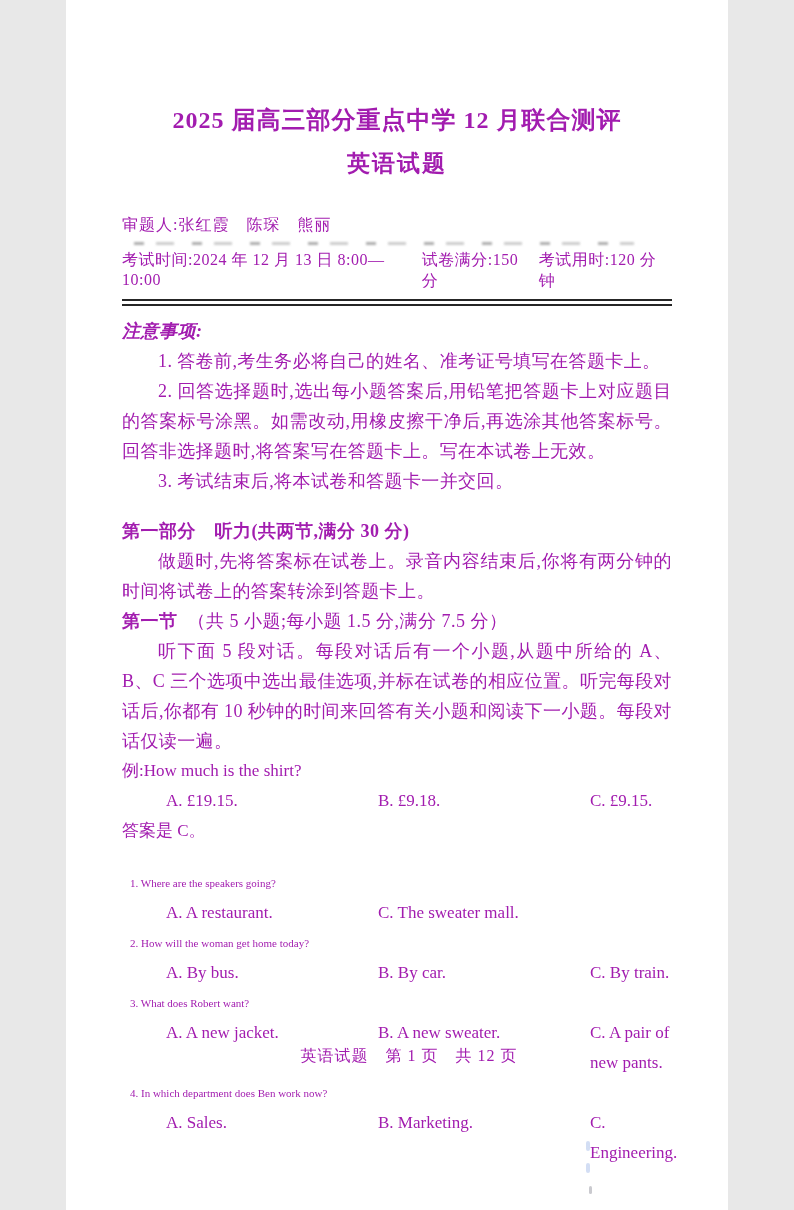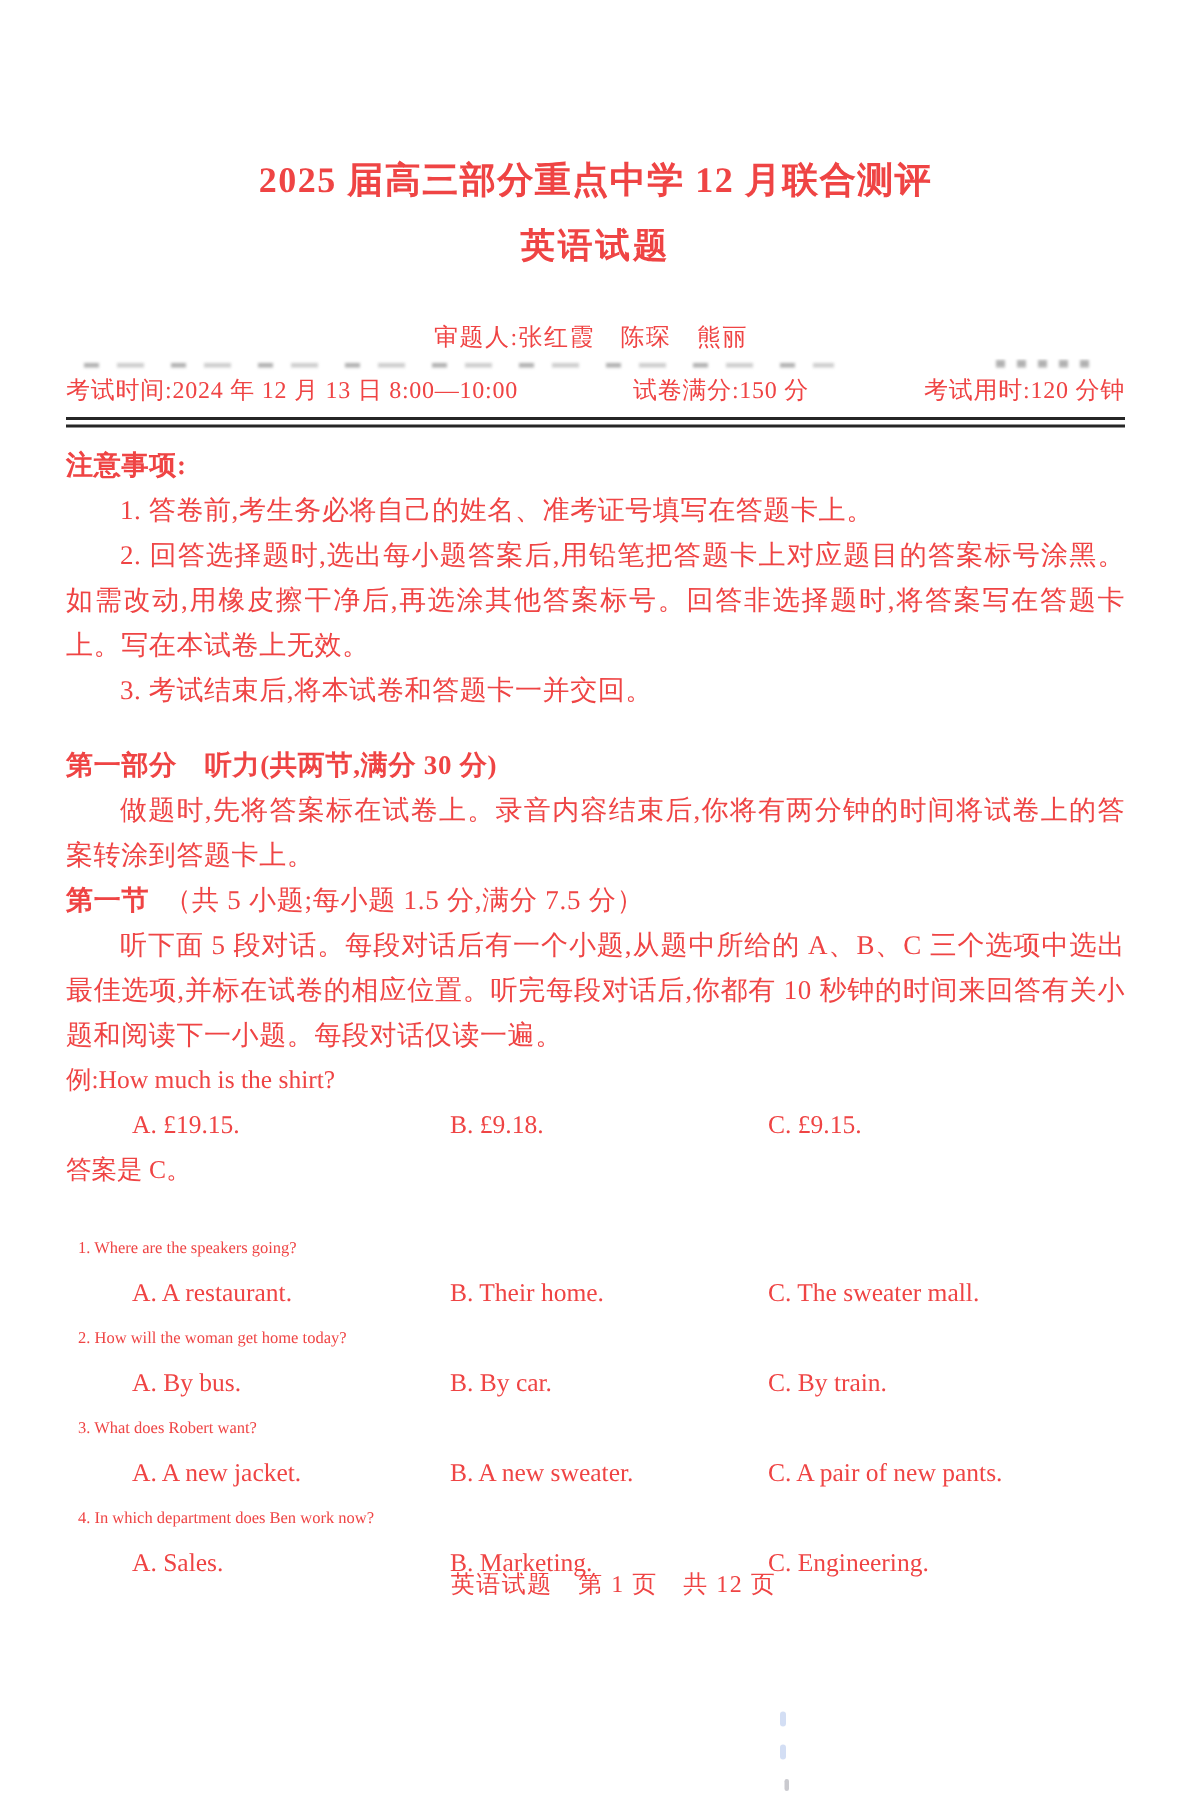--- a/index.html
+++ b/index.html
@@ -2,27 +2,27 @@
 <html><head>
 <meta charset="utf-8">
 <style>
   html, body {
     margin: 0;
     padding: 0;
     background: #e8e8e8;
   }
   .page {
     position: relative;
-    width: 794px;
+    width: 662px;
     height: 1210px;
     margin: 0 auto;
     background: #ffffff;
     box-sizing: border-box;
-    padding: 0 44px;
-    color: #ef4444;
+    padding: 0 56px;
+    color: #a21caf;
     font-family: "Liberation Serif", "DejaVu Serif", serif;
     overflow: hidden;
   }
   .title {
     margin: 0;
     padding-top: 104px;
     text-align: center;
     font-size: 24px;
     font-weight: bold;
     letter-spacing: 1px;
@@ -32,21 +32,21 @@
     text-align: center;
     font-size: 23px;
     font-weight: bold;
     letter-spacing: 2px;
   }
   .meta-block {
     margin-top: 36px;
     font-size: 16px;
   }
   .reviewers {
-    text-align: center;
+    text-align: left;
     padding-right: 6px;
     letter-spacing: 1px;
   }
   .faded-artifact {
     position: relative;
     height: 9px;
     margin-top: 3px;
     overflow: hidden;
   }
   .faded-artifact .smudge {
@@ -82,20 +82,21 @@
     height: 3px;
     border-top: 2px solid #262626;
     border-bottom: 2px solid #262626;
   }
   .notice-heading {
     margin-top: 10px;
     font-size: 18px;
     font-weight: bold;
     line-height: 30px;
     letter-spacing: 0.5px;
+    font-style: italic;
   }
   .cn-para {
     margin: 0;
     font-size: 18px;
     line-height: 30px;
     text-align: justify;
     letter-spacing: 0.4px;
   }
   .cn-para.indent { text-indent: 2em; }
   .part-heading {
@@ -193,21 +194,20 @@
     </div>
     <p class="example-line">答案是 C。</p>
   </div>
 
   <div class="questions-block">
 
     <div>
       <p class="q-text">1. Where are the speakers going?</p>
       <div class="options-row">
         <span>A. A restaurant.</span>
-        <span>B. Their home.</span>
         <span>C. The sweater mall.</span>
       </div>
     </div>
 
     <div>
       <p class="q-text">2. How will the woman get home today?</p>
       <div class="options-row">
         <span>A. By bus.</span>
         <span>B. By car.</span>
         <span>C. By train.</span>

